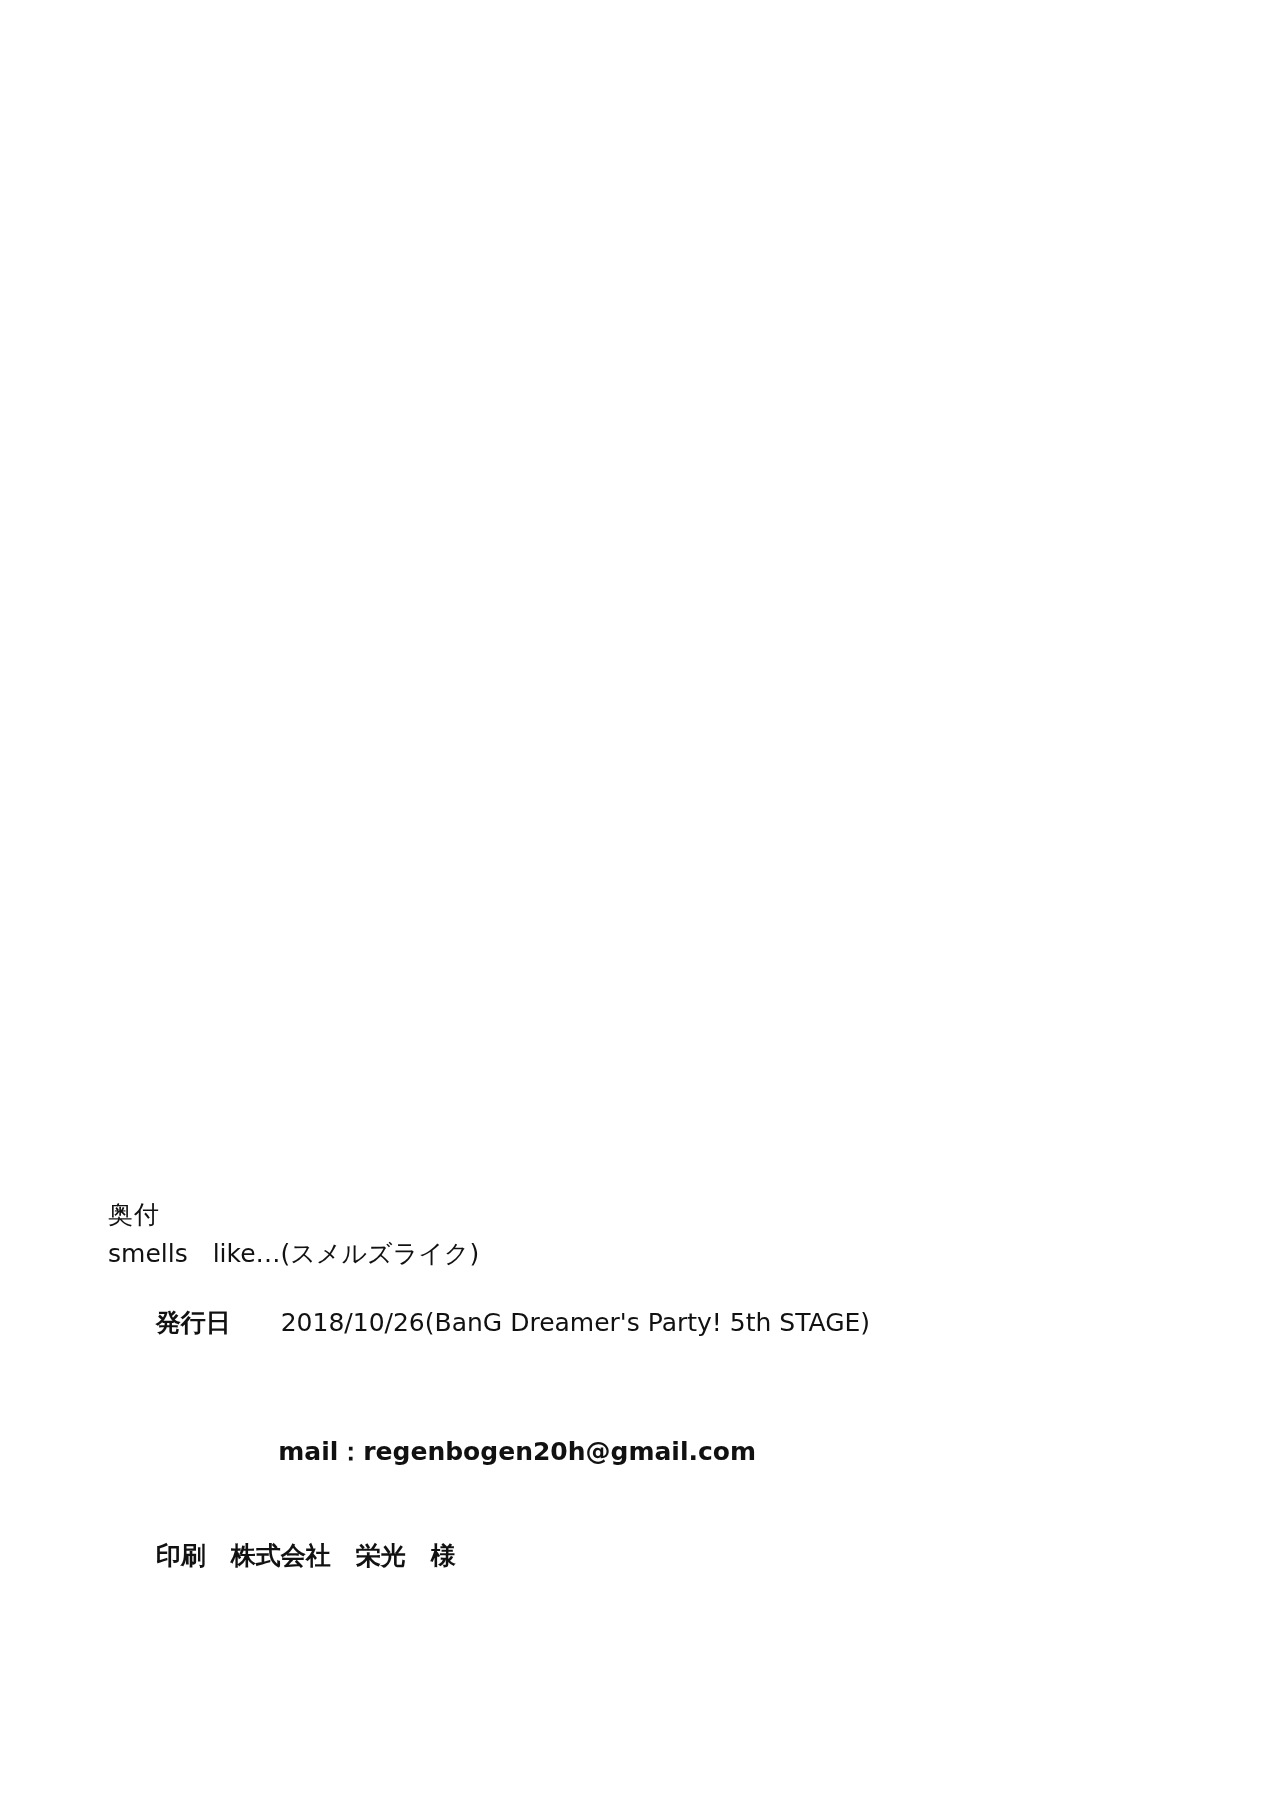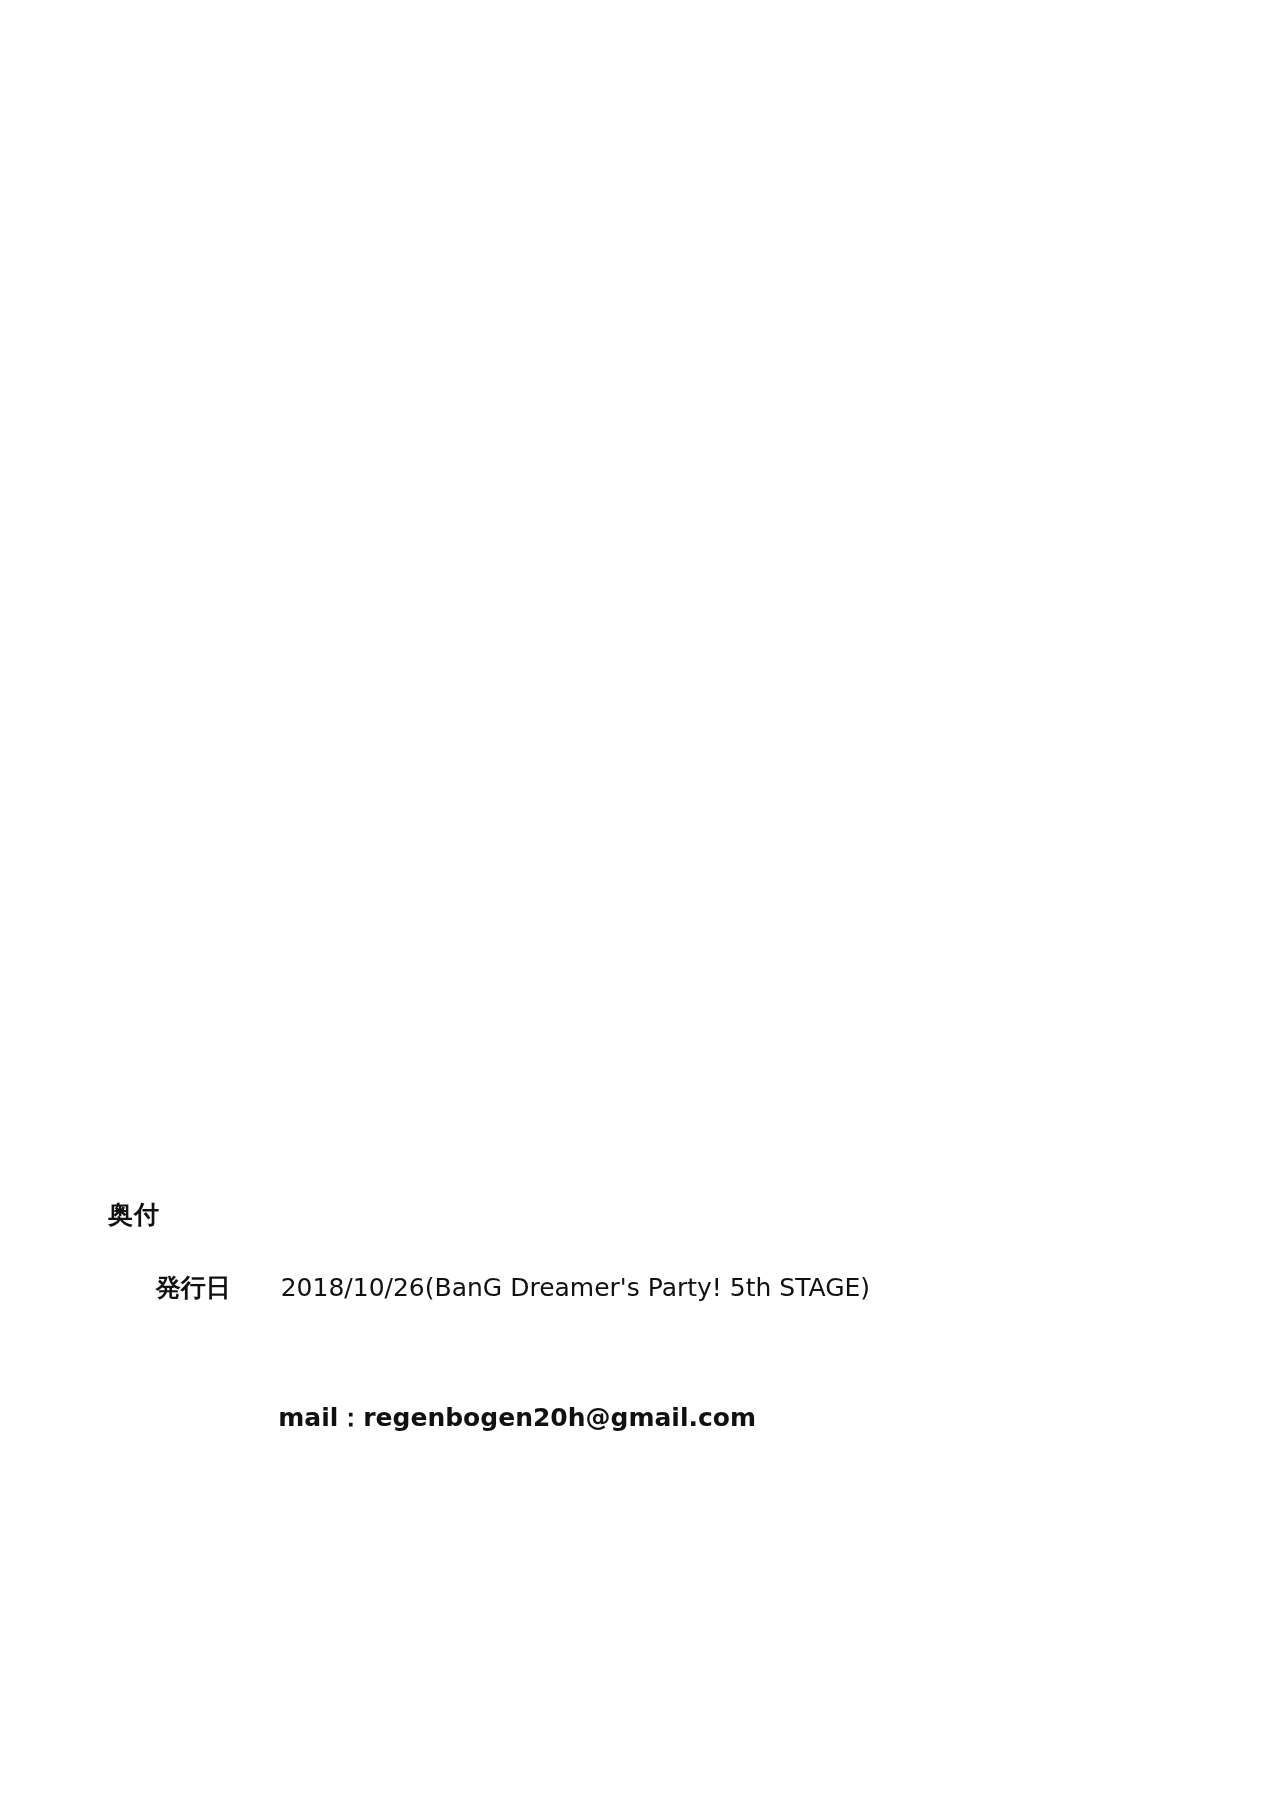--- a/index.html
+++ b/index.html
@@ -55,21 +55,21 @@
     width: 1000px;
     font-size: 25px;
     line-height: 1.38;
     color: #111111;
   }
   .colophon .line {
     white-space: pre;
     display: block;
   }
   .colophon-title {
-    font-weight: 700;
+    font-weight: 400;
     letter-spacing: 0.04em;
     margin-bottom: 4px;
   }
   .colophon .bold {
     font-weight: 700;
   }
   .colophon .gap {
     height: 26px;
   }
   .colophon .indent {
@@ -78,22 +78,26 @@
   }
 </style>
 </head>
 <body>
 
 <div class="page">
 
 
   <section class="colophon">
     <div class="line colophon-title">奥付</div>
+    <div class="line">smells　like…(スメルズライク)</div>
     <div class="line">
       <span class="bold">発行日</span><span>　　</span><span>2018/10/26(BanG Dreamer's Party! 5th STAGE)</span>
     </div>
     <div class="gap"></div>
     <div class="line indent">
       <span>mail：regenbogen20h@gmail.com</span>
     </div>
+    <div class="line">
+      <span class="bold">印刷</span><span>　</span><span class="bold">株式会社　栄光　様</span>
+    </div>
   </section>
 
 </div>
 
 </body></html>

